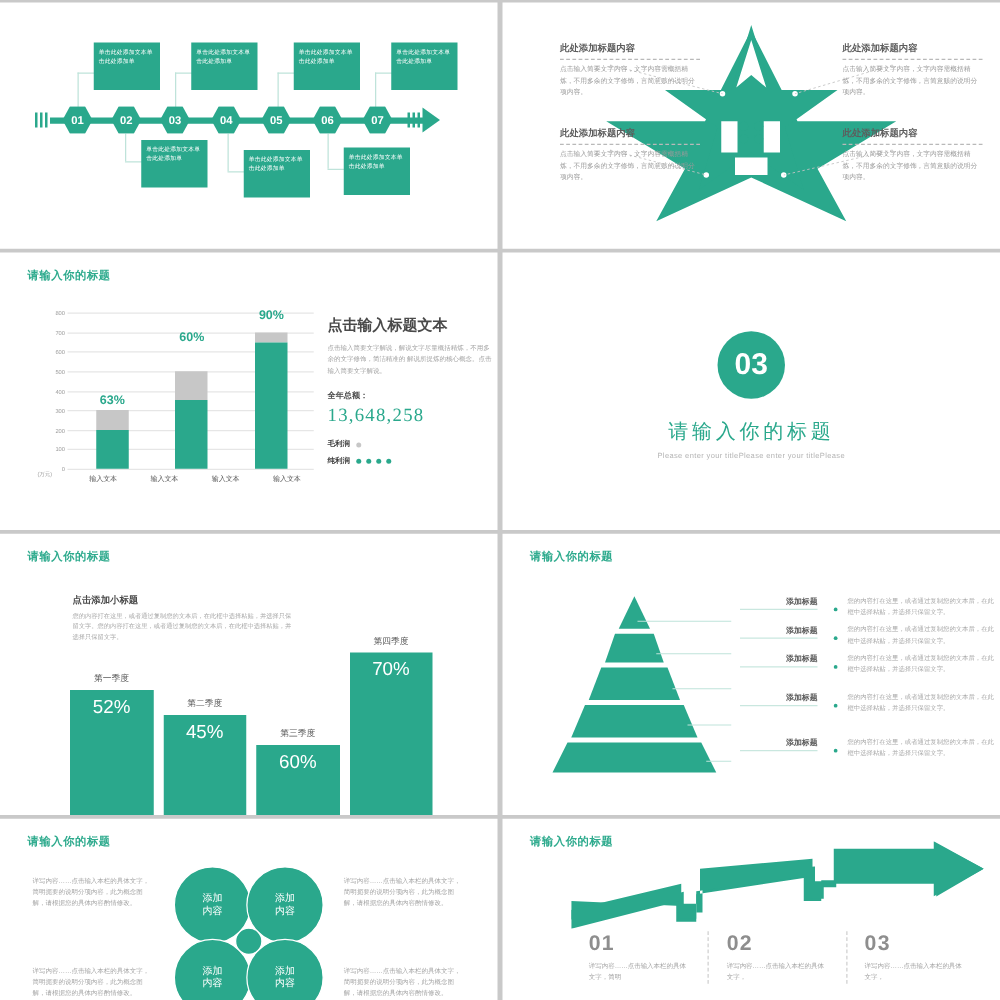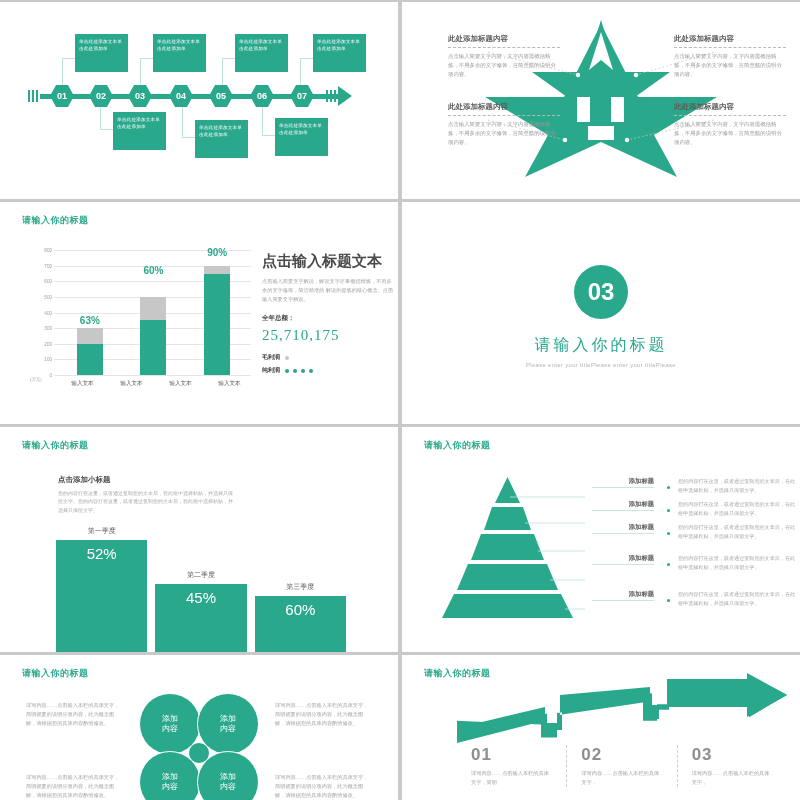--- a/index.html
+++ b/index.html
@@ -76,21 +76,21 @@
   .ylab { position:absolute; left:0; width:16px; text-align:right; font-size:4.6px; color:#9b9b9b; transform:translateY(-2px); }
   .bars { position:absolute; left:22px; right:2px; bottom:0; top:0; display:flex; justify-content:space-around; align-items:flex-end; }
   .barcol { width:26px; position:relative; height:100%; display:flex; flex-direction:column; justify-content:flex-end; }
   .bar-gray { background:#c7c7c7; width:100%; }
   .bar-green { background:#2aa88c; width:100%; }
   .bar-pct { position:absolute; left:50%; transform:translateX(-50%); font-size:10px; font-weight:bold; color:#2aa88c; }
   .xlabels { position:absolute; left:58px; top:178px; width:196px; display:flex; justify-content:space-around; }
   .xlabels span{ font-size:5.6px; color:#565656; width:42px; text-align:center; }
   .unit { position:absolute; left:30px; top:176px; font-size:4.4px; color:#9b9b9b; line-height:1.1; width:12px;}
   .cright { position:absolute; left:262px; top:50px; width:132px; }
-  .cr-title { font-size:15px; font-weight:bold; color:#4a4a4a; margin-bottom:6px; }
+  .cr-title { font-size:12px; font-weight:bold; color:#4a4a4a; margin-bottom:6px; }
   .cr-body { font-size:5.2px; line-height:1.75; color:#a3a3a3; margin-bottom:10px; }
   .cr-sub { font-size:6.5px; font-weight:bold; color:#4a4a4a; margin-bottom:4px;}
   .cr-num { font-size:15px; color:#2aa88c; font-family:"Liberation Serif",serif; letter-spacing:1px; margin-bottom:9px;}
   .legend-row{ display:flex; align-items:center; gap:5px; margin-bottom:4px;}
   .legend-row b{ font-size:6px; color:#3f3f3f;}
   .ldot{ width:4px;height:4px;border-radius:50%;}
   .ldots{ display:flex; gap:4px;}
 
   
   .circle03 {
@@ -278,21 +278,21 @@
       <span>输入文本</span>
       <span>输入文本</span>
       <span>输入文本</span>
       <span>输入文本</span>
     </div>
 
     <div class="cright">
       <div class="cr-title">点击输入标题文本</div>
       <div class="cr-body">点击输入简要文字解说，解说文字尽量概括精炼，不用多余的文字修饰，简洁精准的 解说所提炼的核心概念。点击输入简要文字解说。</div>
       <div class="cr-sub">全年总额：</div>
-      <div class="cr-num">25,710,175</div>
+      <div class="cr-num">13,648,258</div>
       <div class="legend-row">
         <b>毛利润</b>
         <span class="ldots">
             <i class="ldot" style="background:#c7c7c7"></i>
           </span>
       </div>
       <div class="legend-row">
         <b>纯利润</b>
         <span class="ldots">
           <i class="ldot" style="background:#2aa88c"></i>
@@ -312,29 +312,33 @@
 
   <div class="slide">
     <div class="slide-title">请输入你的标题</div>
     <div class="q-head">
       <h4>点击添加小标题</h4>
       <p>您的内容打在这里，或者通过复制您的文本后，在此框中选择粘贴，并选择只保留文字。您的内容打在这里，或者通过复制您的文本后，在此框中选择粘贴，并选择只保留文字。</p>
     </div>
     <div class="qbars">
       <div class="qcol">
         <div class="qlabel">第一季度</div>
-        <div class="qbar" style="height:112px">52%</div>
+        <div class="qbar" style="height:100px">52%</div>
       </div>
       <div class="qcol">
         <div class="qlabel">第二季度</div>
-        <div class="qbar" style="height:68px">45%</div>
+        <div class="qbar" style="height:80px">45%</div>
       </div>
       <div class="qcol">
         <div class="qlabel">第三季度</div>
         <div class="qbar" style="height:56px">60%</div>
+      </div>
+      <div class="qcol">
+        <div class="qlabel">第四季度</div>
+        <div class="qbar" style="height:130px">70%</div>
       </div>
     </div>
   </div>
 
   <div class="slide">
     <div class="slide-title">请输入你的标题</div>
     <svg class="pyr" viewBox="0 0 155 145">
       <polygon points="77.5,2 90,28 65,28" fill="#2aa88c"></polygon>
       <polygon points="62,32 93,32 101,55 54,55" fill="#2aa88c"></polygon>
       <polygon points="51,59 104,59 114,85 41,85" fill="#2aa88c"></polygon>

